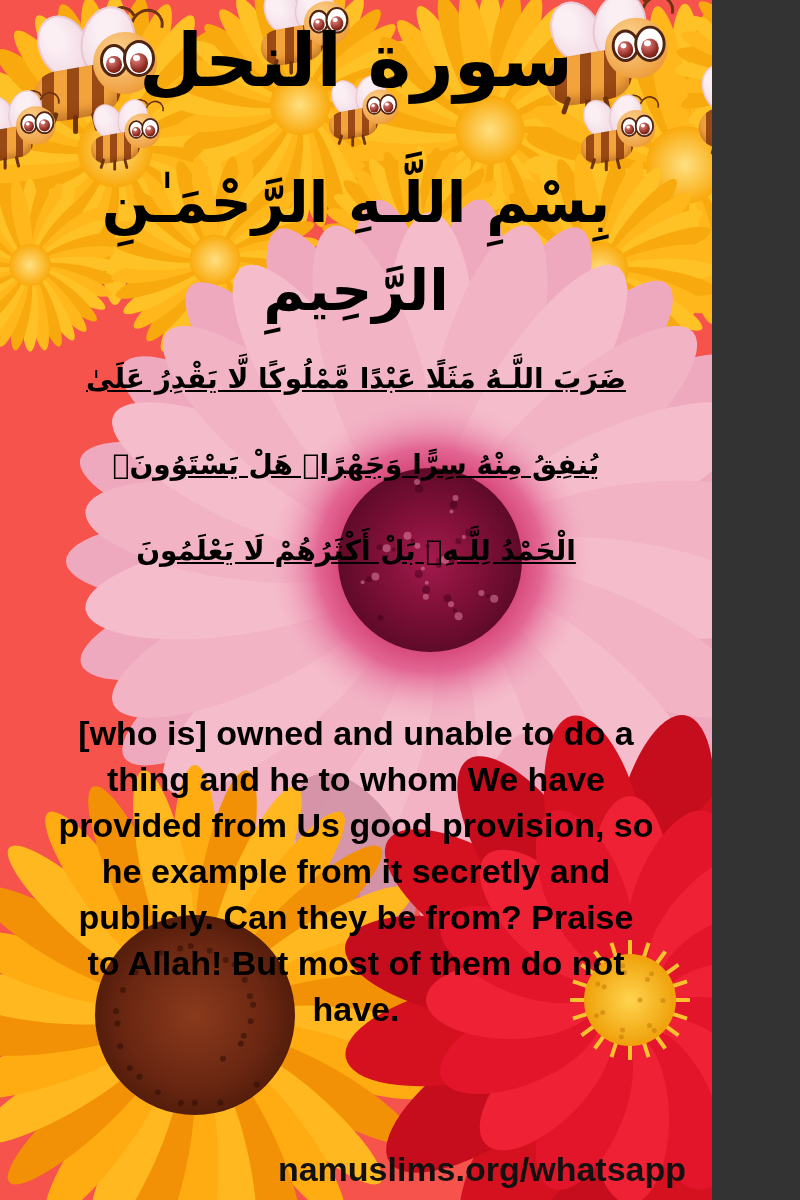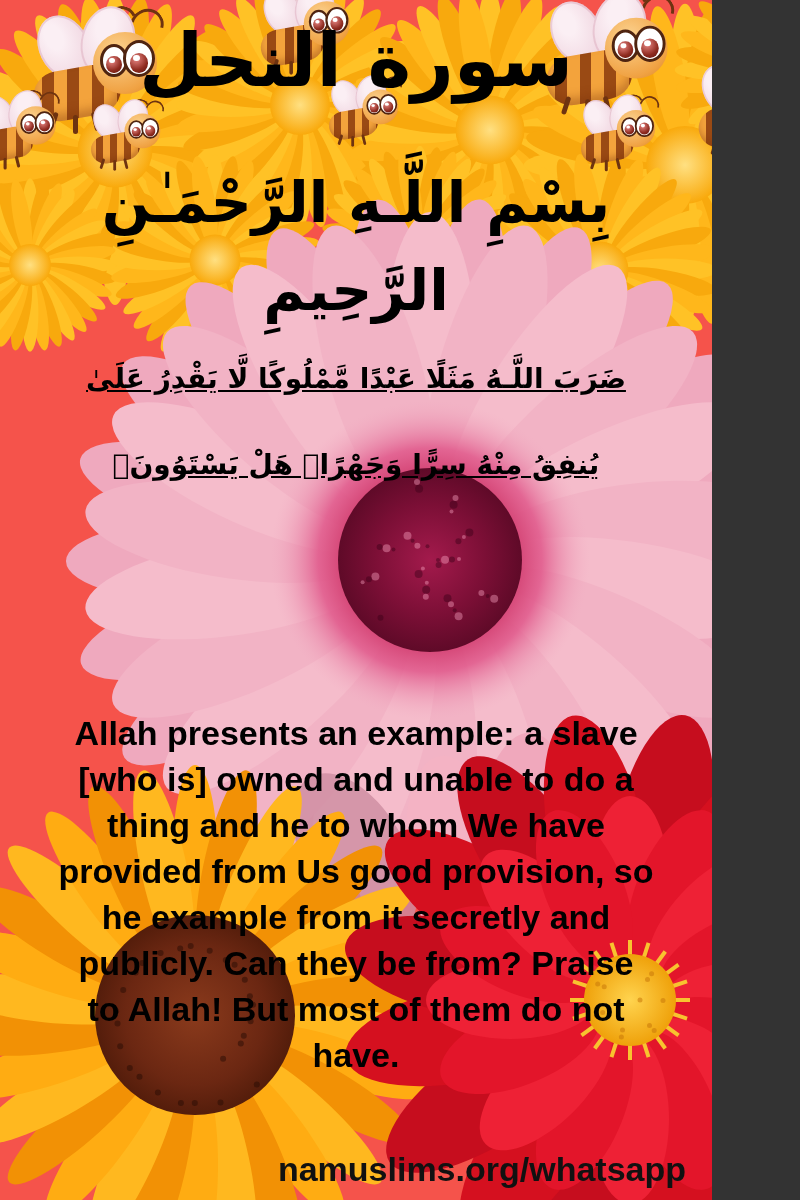--- a/index.html
+++ b/index.html
@@ -816,24 +816,24 @@
     </div>
   </div>
 
   <div class="arabic title" dir="rtl">سورة النحل</div>
 
   <div class="arabic bismillah" dir="rtl">بِسْمِ اللَّـهِ الرَّحْمَـٰنِ الرَّحِيمِ</div>
 
   <div class="arabic verse" dir="rtl">
     <div>ضَرَبَ اللَّـهُ مَثَلًا عَبْدًا مَّمْلُوكًا لَّا يَقْدِرُ عَلَىٰ</div>
     <div>يُنفِقُ مِنْهُ سِرًّا وَجَهْرًاۖ هَلْ يَسْتَوُونَۚ</div>
+    <div>الْحَمْدُ لِلَّـهِۚ بَلْ أَكْثَرُهُمْ لَا يَعْلَمُونَ</div>
   </div>
 
   <div class="translation">
-    <div>Allah presents an example: a slave</div>
     <div>[who is] owned and unable to do a</div>
     <div>thing and he to whom We have</div>
     <div>provided from Us good provision, so</div>
     <div>he example from it secretly and</div>
     <div>publicly. Can they be from? Praise</div>
     <div>to Allah! But most of them do not</div>
     <div>have.</div>
   </div>
 
   <div class="website">namuslims.org/whatsapp</div>

